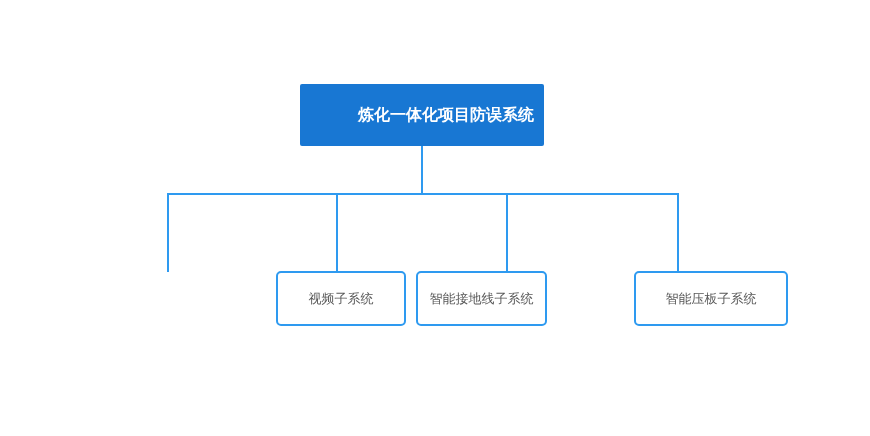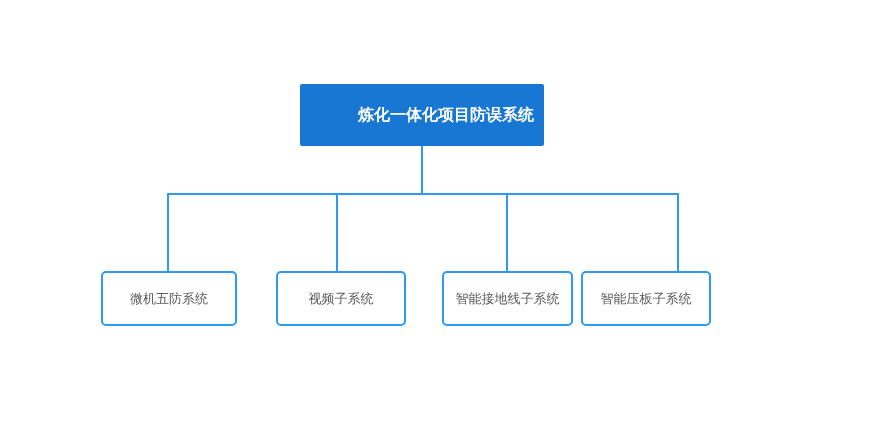--- a/index.html
+++ b/index.html
@@ -47,22 +47,22 @@
     top: 271px;
     height: 55px;
     background: var(--child-fill);
     border: 2px solid var(--child-border);
     border-radius: 5px;
     color: var(--child-text);
     font-size: 13px;
   }
   .child-1 { left: 101px; width: 136px; }
   .child-2 { left: 276px; width: 130px; }
-  .child-3 { left: 442px; width: 131px; }
-  .child-4 { left: 581px; width: 130px; }
+  .child-3 { left: 416px; width: 131px; }
+  .child-4 { left: 634px; width: 154px; }
   .connector {
     position: absolute;
     background: var(--line-color);
   }
   .stem  { left: 421px; top: 146px; width: 2px;  height: 48px; }
   .hbar  { left: 167px; top: 193px; width: 512px; height: 2px; }
   .drop  { top: 193px; width: 2px; height: 79px; }
   .drop-1 { left: 167px; }
   .drop-2 { left: 336px; }
   .drop-3 { left: 506px; }
@@ -77,23 +77,20 @@
     <span>炼化一体化项目防误系统</span>
   </div>
 
   <div class="connector stem"></div>
   <div class="connector hbar"></div>
   <div class="connector drop drop-1"></div>
   <div class="connector drop drop-2"></div>
   <div class="connector drop drop-3"></div>
   <div class="connector drop drop-4"></div>
 
-  <div class="node child child-1">
-    <span>微机五防系统</span>
-  </div>
   <div class="node child child-2">
     <span>视频子系统</span>
   </div>
   <div class="node child child-3">
     <span>智能接地线子系统</span>
   </div>
   <div class="node child child-4">
     <span>智能压板子系统</span>
   </div>
 

